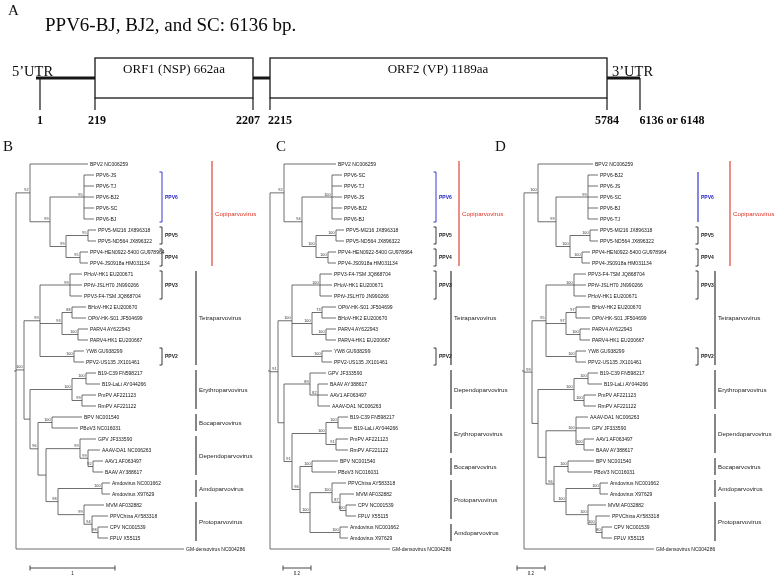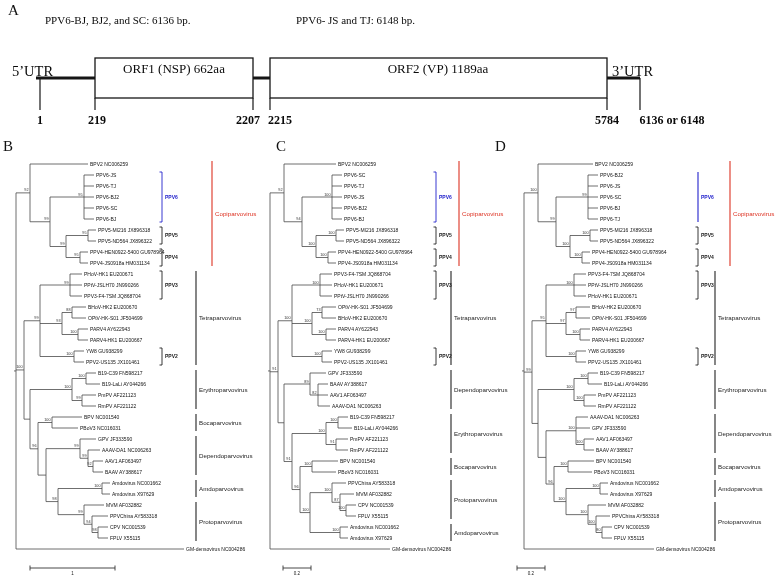--- a/index.html
+++ b/index.html
@@ -4,39 +4,38 @@
 <style>
   html,body{margin:0;padding:0;background:#ffffff;}
   body{width:778px;height:583px;position:relative;overflow:hidden;
        font-family:"Liberation Sans",sans-serif;color:#111;}
   .abs{position:absolute;}
   .panel-label{position:absolute;top:138px;font-family:"Liberation Serif",serif;
                font-size:15px;color:#111;}
   .plab-a{position:absolute;left:8px;top:2px;font-family:"Liberation Serif",serif;
           font-size:15px;color:#111;}
   .title{position:absolute;top:14px;font-family:"Liberation Serif",serif;
-         font-size:11px;color:#0a0a0a;white-space:nowrap;}
+         font-size:19px;color:#0a0a0a;white-space:nowrap;}
   svg{overflow:visible;}
   .genome-svg{position:absolute;left:0;top:40px;}
   .genome-line{stroke:#161616;stroke-width:3;}
   .tickline{stroke:#161616;stroke-width:1.2;}
   .orf{fill:#ffffff;stroke:#161616;stroke-width:1.3;}
   .orf-label{font-family:"Liberation Serif",serif;font-size:13px;fill:#0a0a0a;}
   .utr{font-family:"Liberation Serif",serif;font-size:14.5px;fill:#0a0a0a;}
   .pos-num{font-family:"Liberation Serif",serif;font-size:12px;font-weight:bold;fill:#0a0a0a;}
   .tree-panel{position:absolute;}
   .tree-panel svg{font-family:"Liberation Sans",sans-serif;}
 </style>
 </head>
 <body>
 
 <section class="abs" style="left:0;top:0;width:778px;height:148px;">
   <div class="plab-a">A</div>
   <div class="title" style="left:45px;">PPV6-BJ, BJ2, and SC: 6136 bp.</div>
-  <div class="title" style="left:296px;">PPV6- JS and TJ: 6148 bp.</div>
   <svg class="genome-svg" width="778" height="100" viewBox="0 0 778 100">
     <text class="utr" x="12" y="36">5’UTR</text>
     <text class="utr" x="612" y="36">3’UTR</text>
     <line class="genome-line" x1="36" y1="38" x2="640" y2="38"></line>
     <rect class="orf" x="95" y="18" width="158" height="40"></rect>
     <rect class="orf" x="270" y="18" width="337" height="40"></rect>
     <text class="orf-label" x="174" y="33" text-anchor="middle">ORF1 (NSP) 662aa</text>
     <text class="orf-label" x="438" y="33" text-anchor="middle">ORF2 (VP) 1189aa</text>
     <line class="tickline" x1="40" y1="38" x2="40" y2="70"></line>
     <line class="tickline" x1="95" y1="58" x2="95" y2="70"></line>

